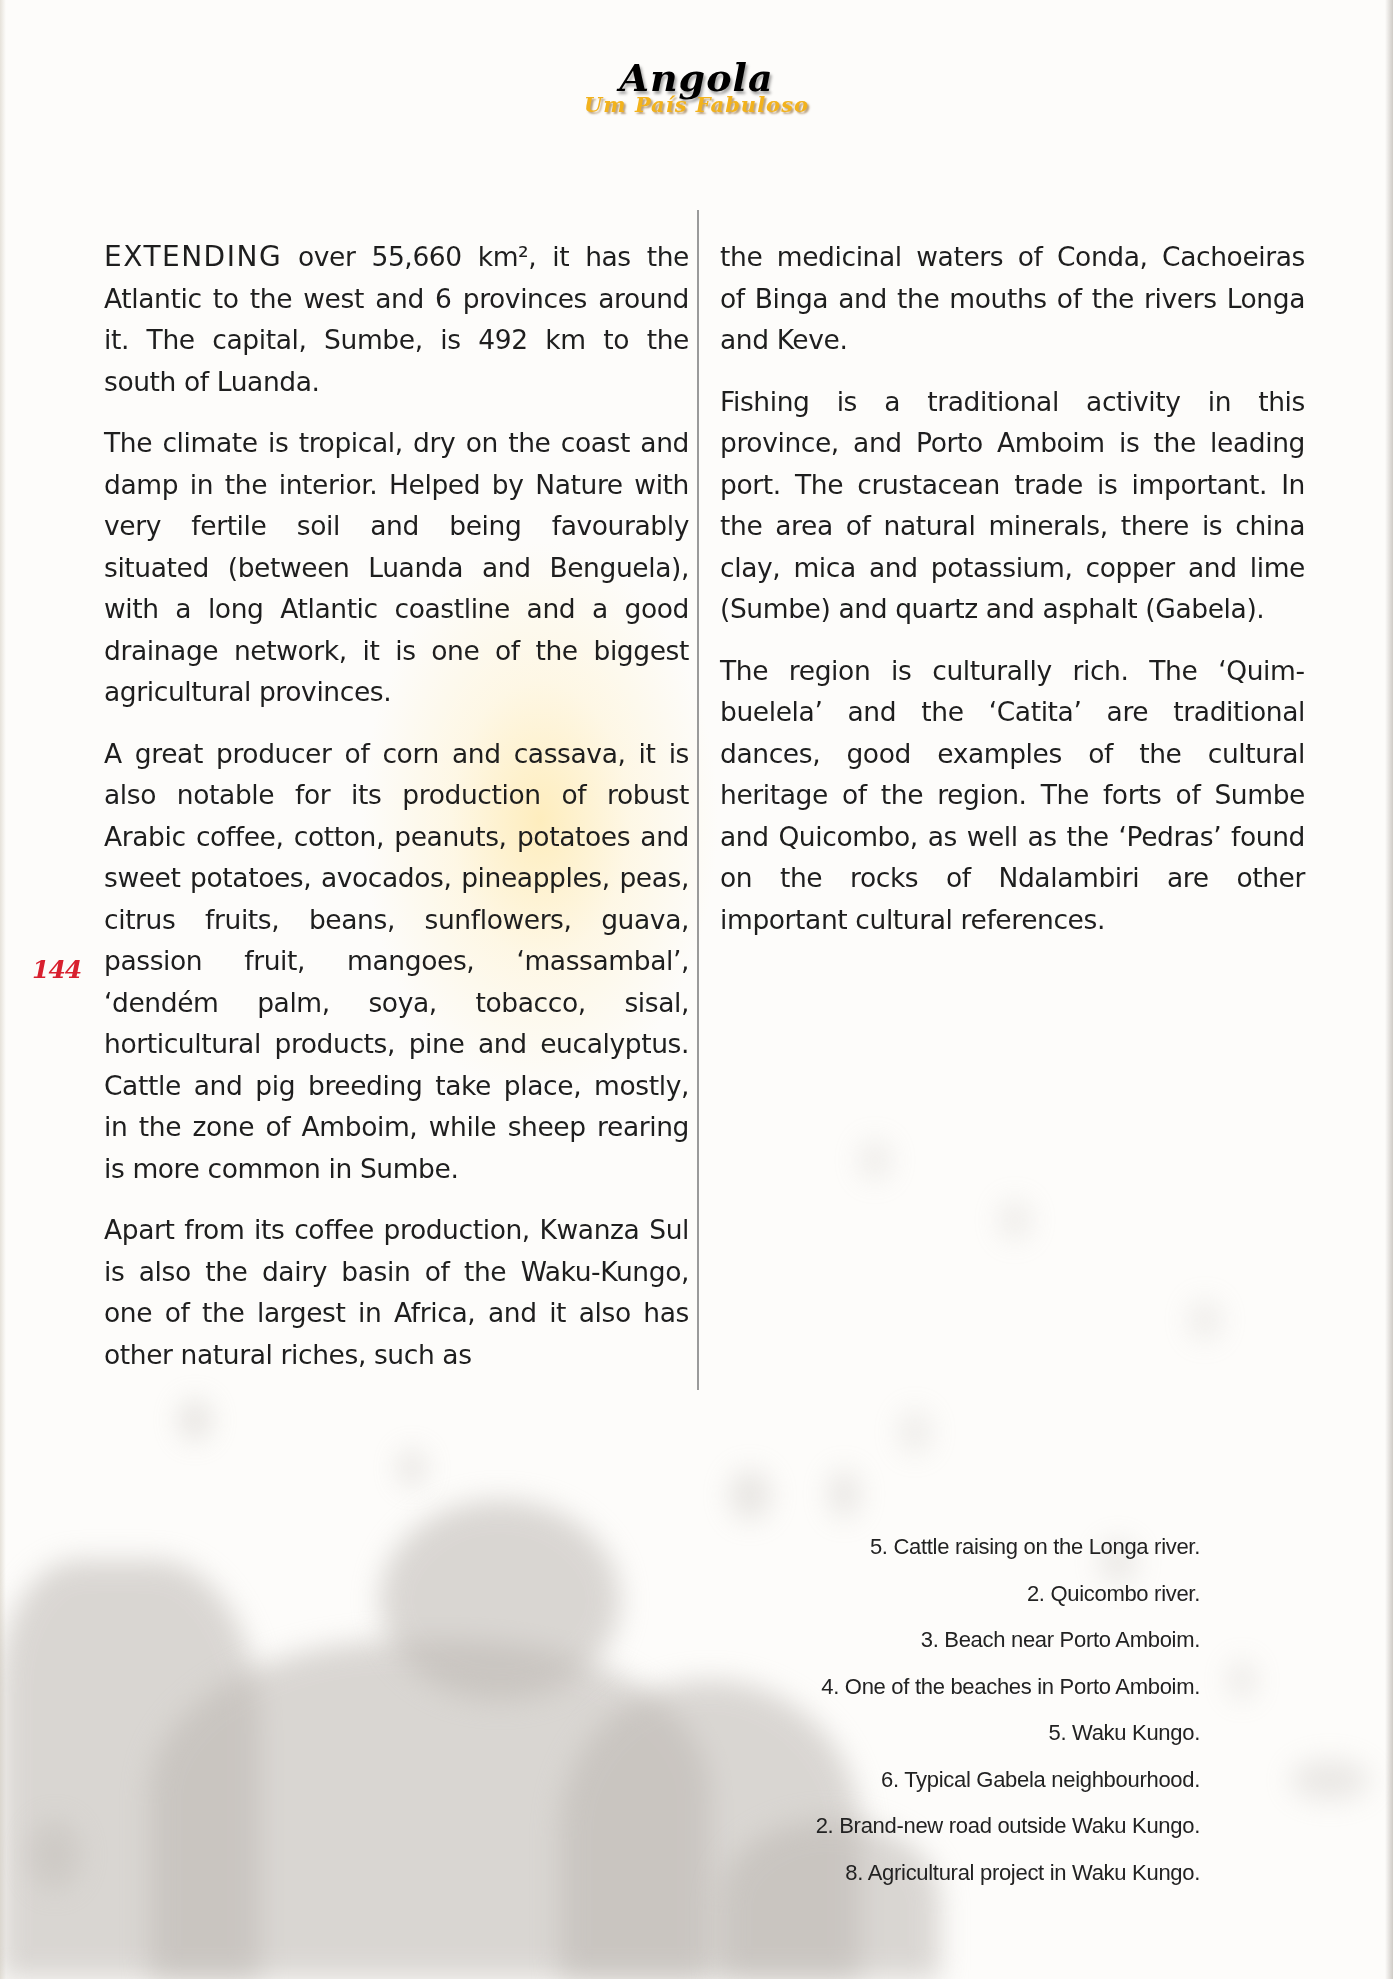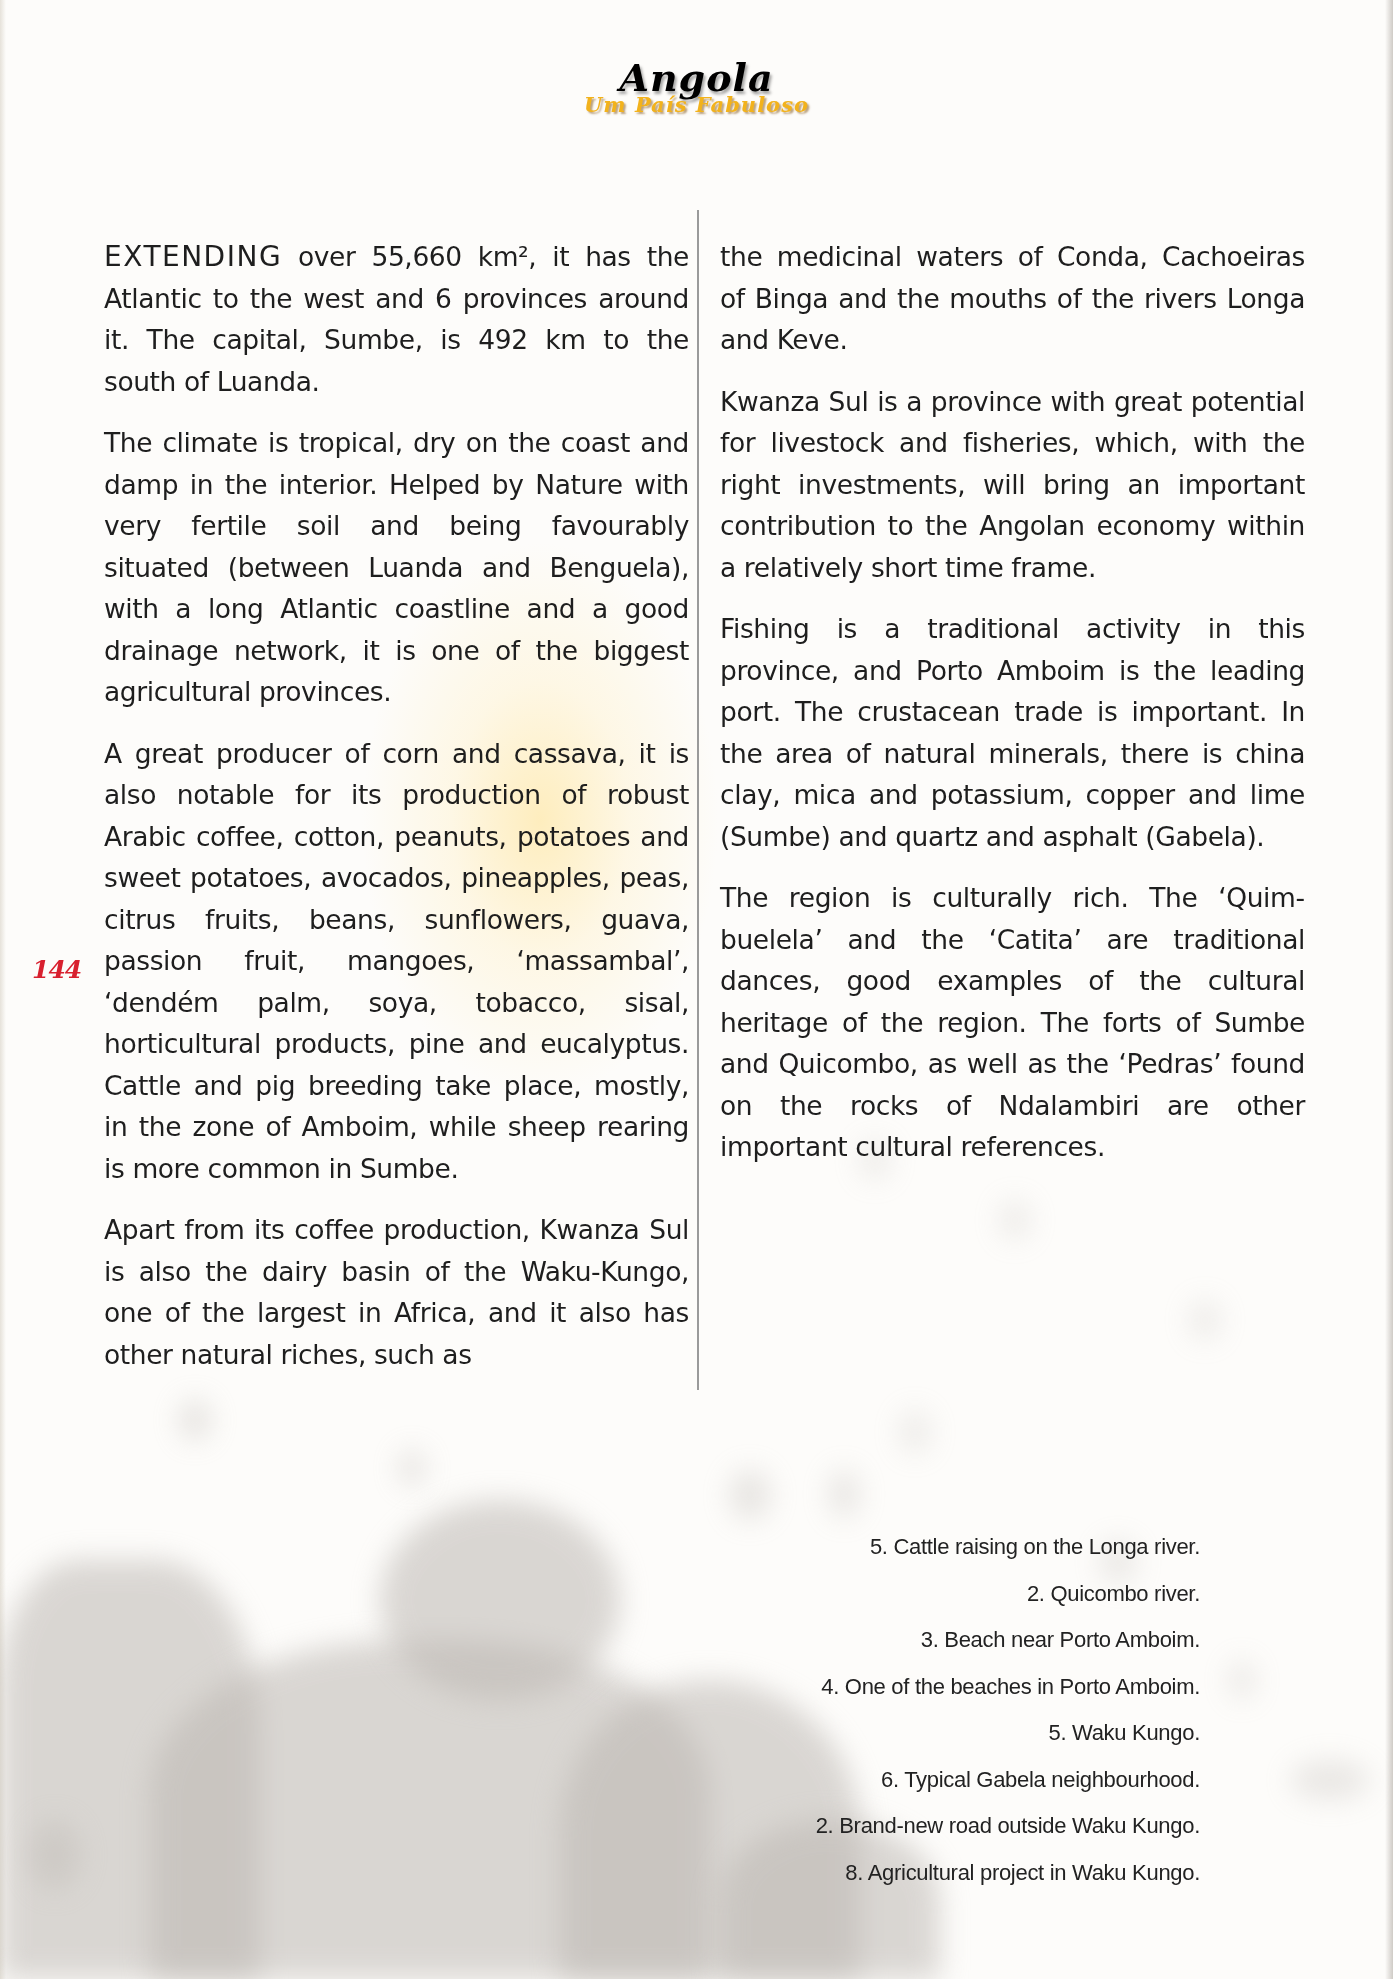--- a/index.html
+++ b/index.html
@@ -115,21 +115,20 @@
   <p><span class="lead">EXTENDING</span><span> over 55,660 km², it has the Atlantic to the west and 6 pro­vinces around it. The capital, Sumbe, is 492 km to the south of Luanda.</span></p>
   <p>The climate is tropical, dry on the coast and damp in the interior. Helped by Na­ture with very fertile soil and being fa­vourably situated (between Luanda and Benguela), with a long Atlantic coast­line and a good drainage network, it is one of the biggest agricultural provinces.</p>
   <p>A great producer of corn and cassava, it is also notable for its production of robust Arabic coffee, cotton, peanuts, potatoes and sweet potatoes, avocados, pineapples, peas, citrus fruits, beans, sunflowers, guava, passion fruit, man­goes, ‘massambal’, ‘dendém palm, soya, tobacco, sisal, horticultural products, pine and eucalyptus. Cattle and pig breeding take place, mostly, in the zone of Amboim, while sheep rearing is more common in Sumbe.</p>
   <p>Apart from its coffee production, Kwanza Sul is also the dairy basin of the Waku-Kungo, one of the largest in Africa, and it also has other natural riches, such as</p>
 </div>
 
 <div class="divider"></div>
 
 <div class="col col-right">
   <p>the medicinal waters of Conda, Cacho­eiras of Binga and the mouths of the rivers Longa and Keve.</p>
-  <p>Kwanza Sul is a province with great potential for livestock and fisheries, which, with the right investments, will bring an important contribution to the Angolan economy within a relatively short time frame.</p>
   <p>Fishing is a traditional activity in this province, and Porto Amboim is the lead­ing port. The crustacean trade is im­portant. In the area of natural minerals, there is china clay, mica and potassium, copper and lime (Sumbe) and quartz and asphalt (Gabela).</p>
   <p>The region is culturally rich. The ‘Quim­buelela’ and the ‘Catita’ are traditional dances, good examples of the cultural heritage of the region. The forts of Sumbe and Quicombo, as well as the ‘Pedras’ found on the rocks of Ndalambiri are other important cultural references.</p>
 </div>
 
 <div class="page-number">144</div>
 
 <div class="captions">
   <span class="caption-item">5. Cattle raising on the Longa river.</span>
   <span class="caption-item">2.  Quicombo river.</span>
   <span class="caption-item">3. Beach near Porto Amboim.</span>

